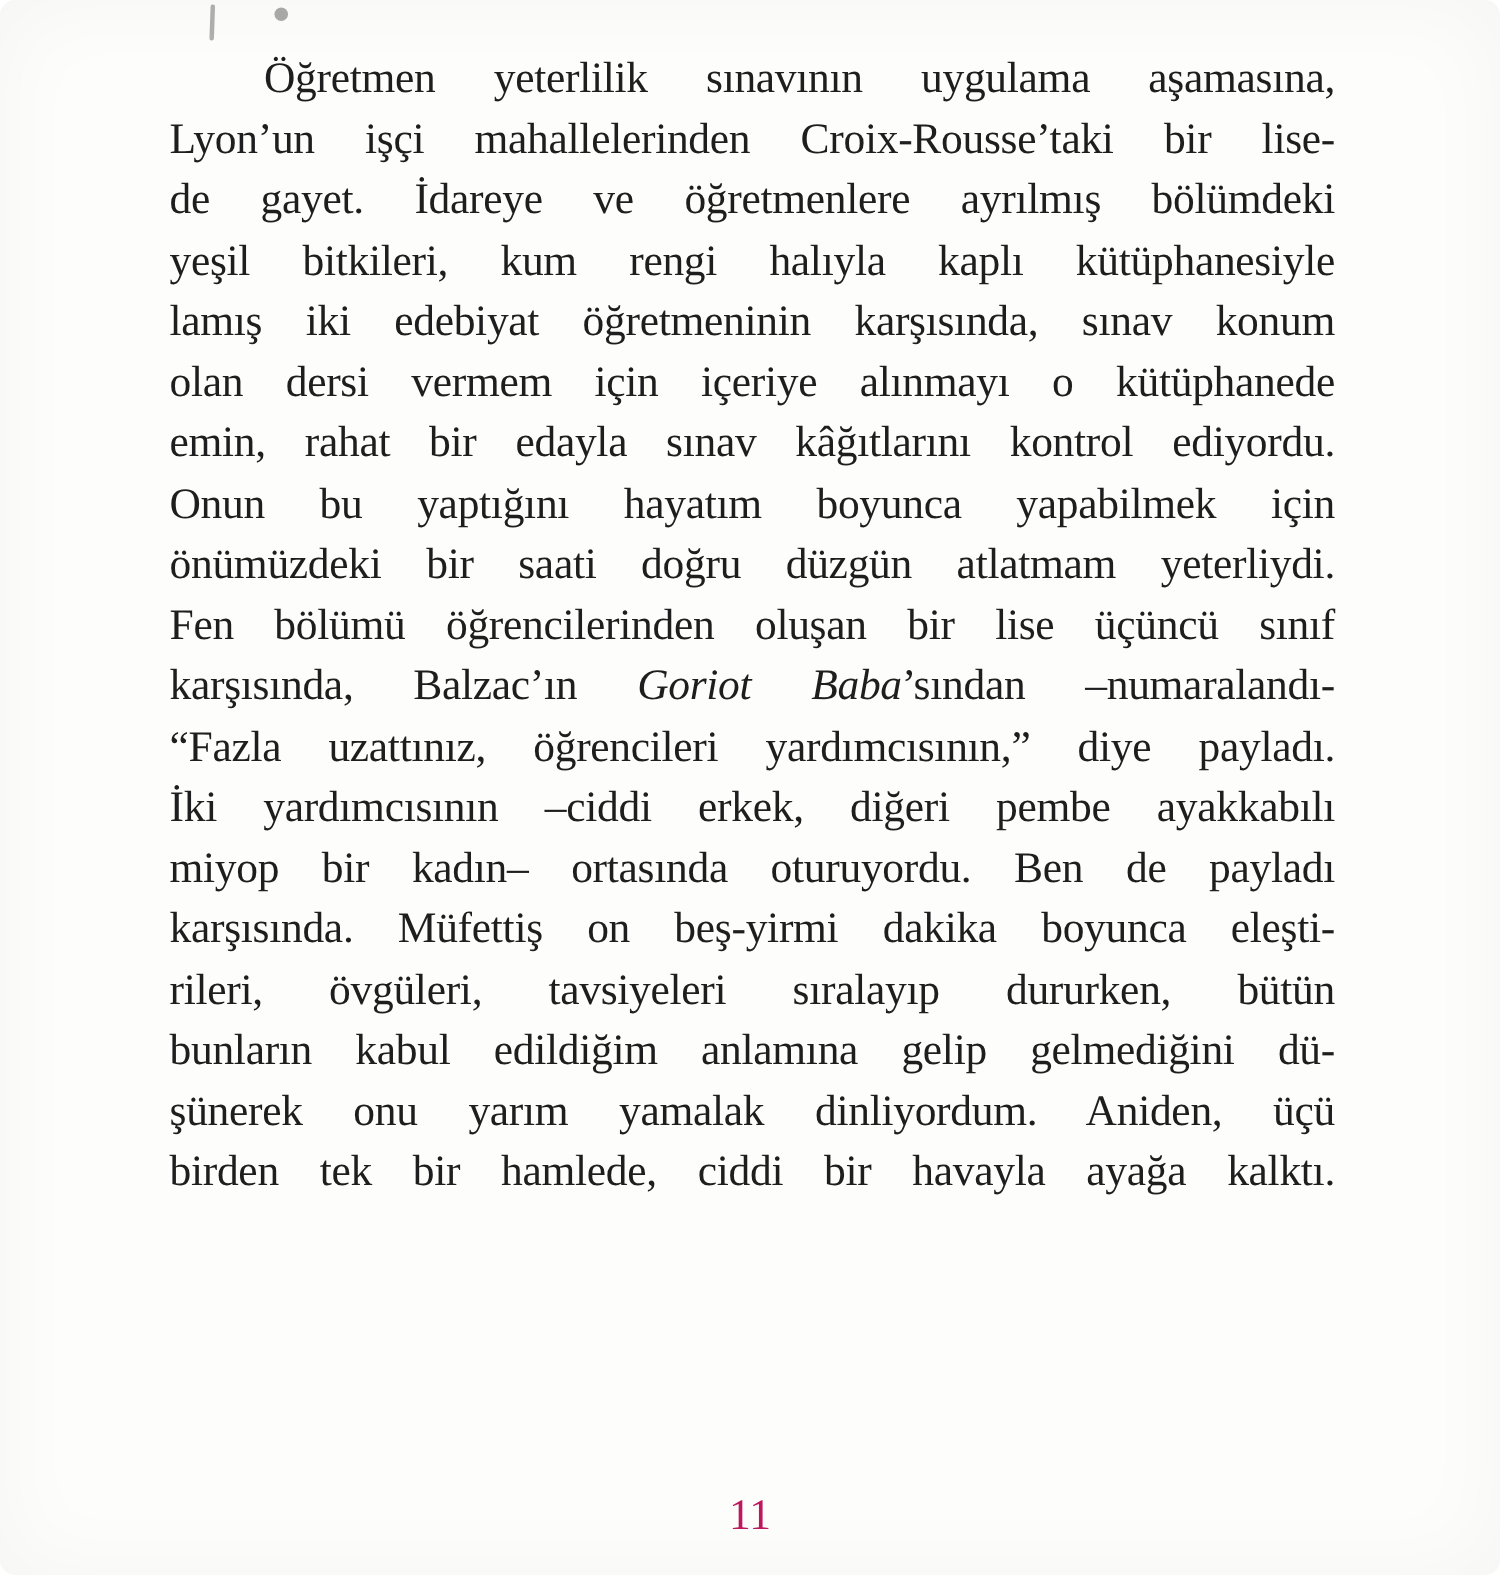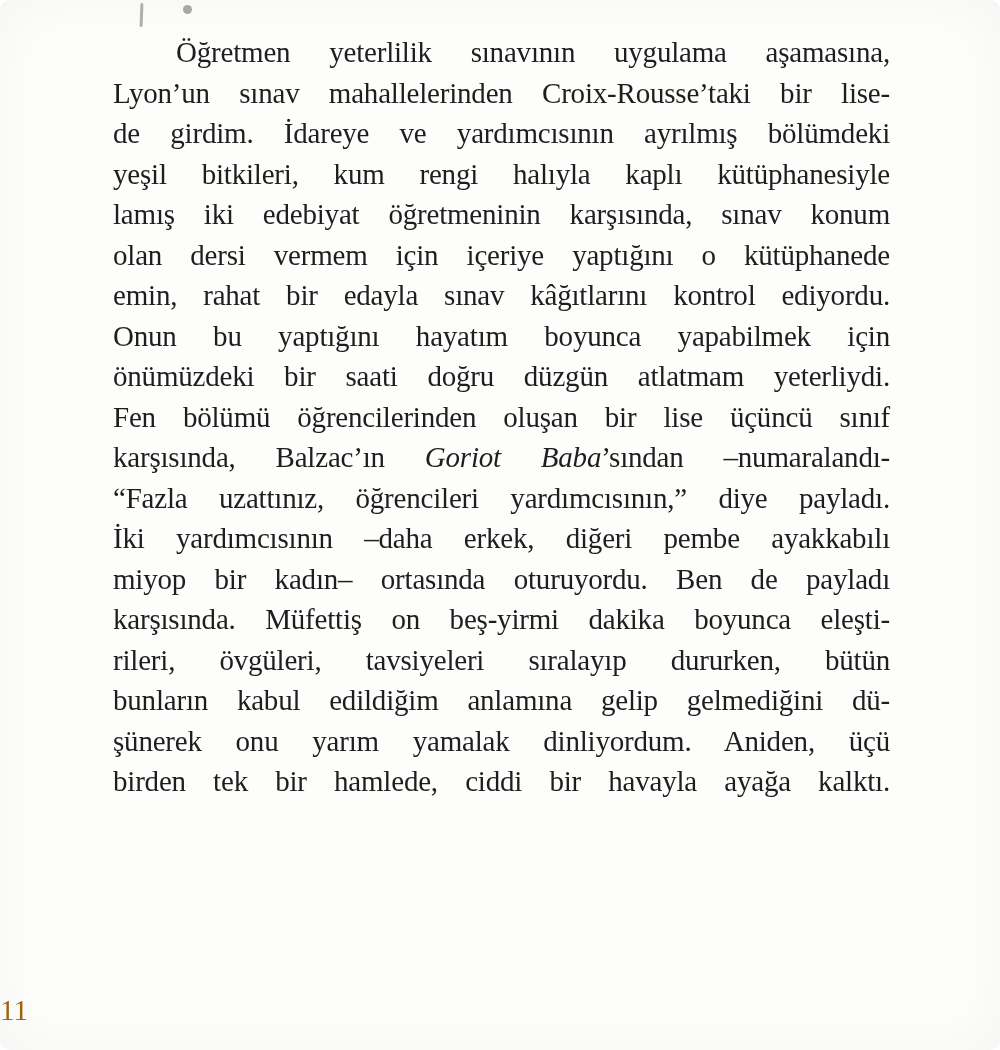--- a/index.html
+++ b/index.html
@@ -37,23 +37,24 @@
     text-indent: 63px;
   }
   .italic {
     font-style: italic;
   }
   .folio {
     position: absolute;
     left: 0;
     top: 992px;
     width: 1000px;
+    text-align: center;
     font-size: 29px;
     line-height: 36px;
-    color: #a16207;
+    color: #be185d;
   }
   .artifact-streak {
     position: absolute;
     left: 140px;
     top: 3px;
     width: 3px;
     height: 24px;
     background: #6f6f6f;
     opacity: 0.55;
     border-radius: 2px;
@@ -73,32 +74,32 @@
 </head>
 <body>
 
 <div class="page">
 
   <div class="artifact-streak"></div>
   <div class="artifact-dot"></div>
 
   <div class="paragraph">
     <div class="line first"><span>Öğretmen yeterlilik sınavının uygulama aşamasına,</span></div>
-    <div class="line"><span>Lyon’un sınav mahallelerinden Croix-Rousse’taki bir lise-</span></div>
-    <div class="line"><span>de girdim. İdareye ve yardımcısının ayrılmış bölümdeki</span></div>
+    <div class="line"><span>Lyon’un işçi mahallelerinden Croix-Rousse’taki bir lise-</span></div>
+    <div class="line"><span>de gayet. İdareye ve öğretmenlere ayrılmış bölümdeki</span></div>
     <div class="line"><span>yeşil bitkileri, kum rengi halıyla kaplı kütüphanesiyle</span></div>
     <div class="line"><span>lamış iki edebiyat öğretmeninin karşısında, sınav konum</span></div>
-    <div class="line"><span>olan dersi vermem için içeriye yaptığını o kütüphanede</span></div>
+    <div class="line"><span>olan dersi vermem için içeriye alınmayı o kütüphanede</span></div>
     <div class="line"><span>emin, rahat bir edayla sınav kâğıtlarını kontrol ediyordu.</span></div>
     <div class="line"><span>Onun bu yaptığını hayatım boyunca yapabilmek için</span></div>
     <div class="line"><span>önümüzdeki bir saati doğru düzgün atlatmam yeterliydi.</span></div>
     <div class="line"><span>Fen bölümü öğrencilerinden oluşan bir lise üçüncü sınıf</span></div>
     <div class="line"><span>karşısında, Balzac’ın </span><span class="italic">Goriot Baba</span><span>’sından –numaralandı-</span></div>
     <div class="line"><span>“Fazla uzattınız, öğrencileri yardımcısının,” diye payladı.</span></div>
-    <div class="line"><span>İki yardımcısının –daha erkek, diğeri pembe ayakkabılı</span></div>
+    <div class="line"><span>İki yardımcısının –ciddi erkek, diğeri pembe ayakkabılı</span></div>
     <div class="line"><span>miyop bir kadın– ortasında oturuyordu. Ben de payladı</span></div>
     <div class="line"><span>karşısında. Müfettiş on beş-yirmi dakika boyunca eleşti-</span></div>
     <div class="line"><span>rileri, övgüleri, tavsiyeleri sıralayıp dururken, bütün</span></div>
     <div class="line"><span>bunların kabul edildiğim anlamına gelip gelmediğini dü-</span></div>
     <div class="line"><span>şünerek onu yarım yamalak dinliyordum. Aniden, üçü</span></div>
     <div class="line"><span>birden tek bir hamlede, ciddi bir havayla ayağa kalktı.</span></div>
   </div>
 
   <div class="folio">11</div>
 

